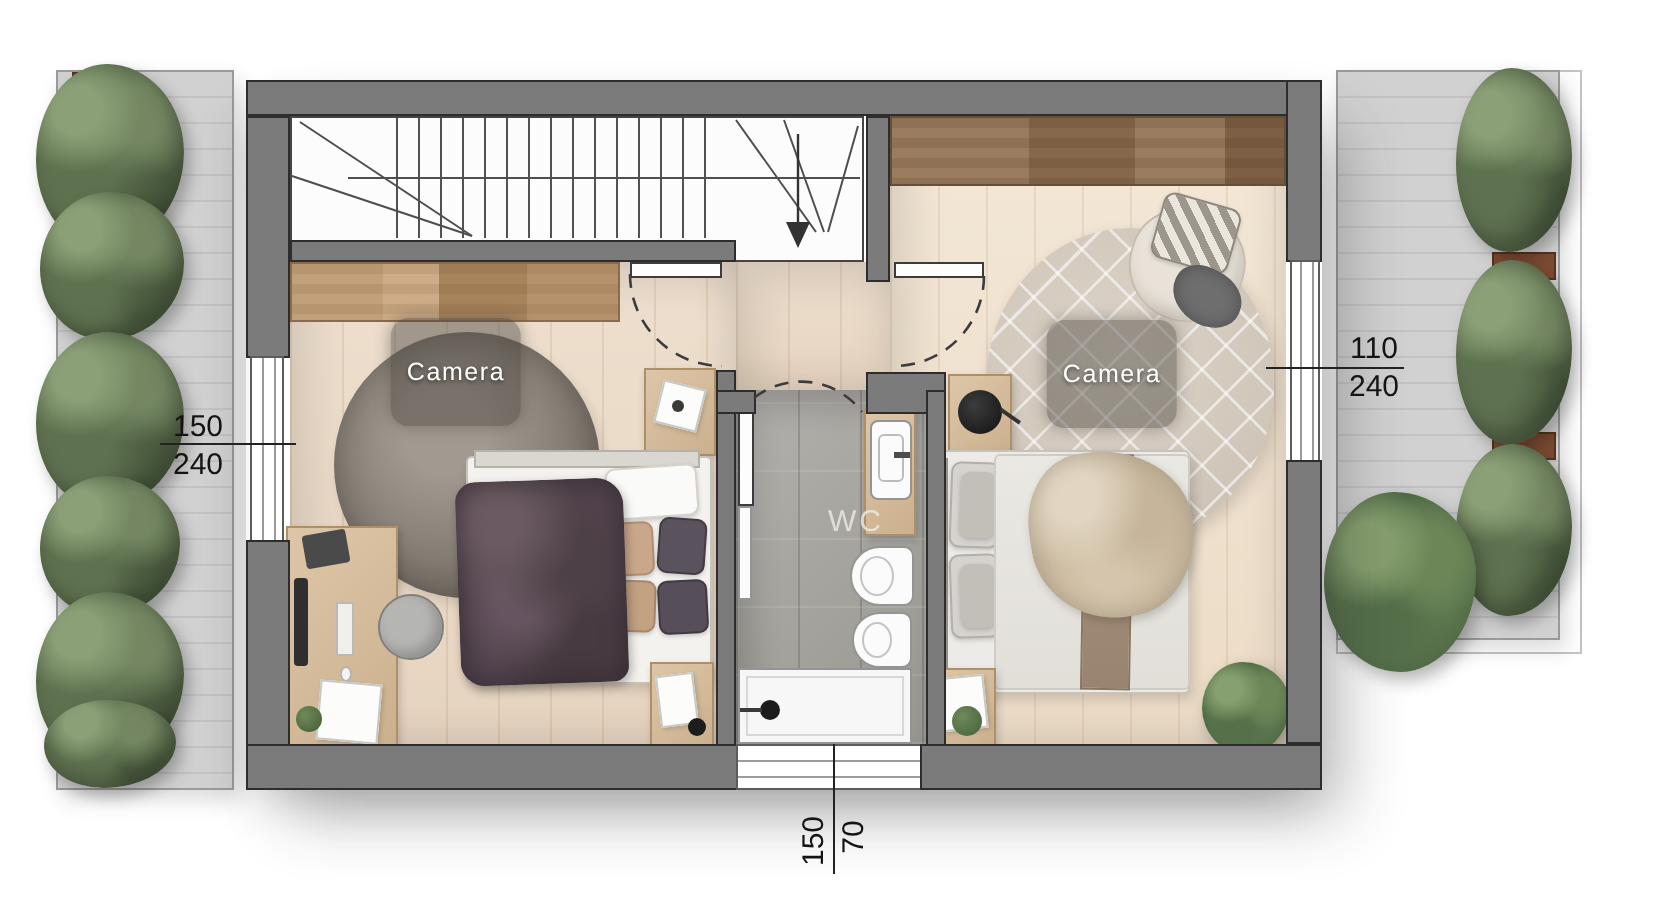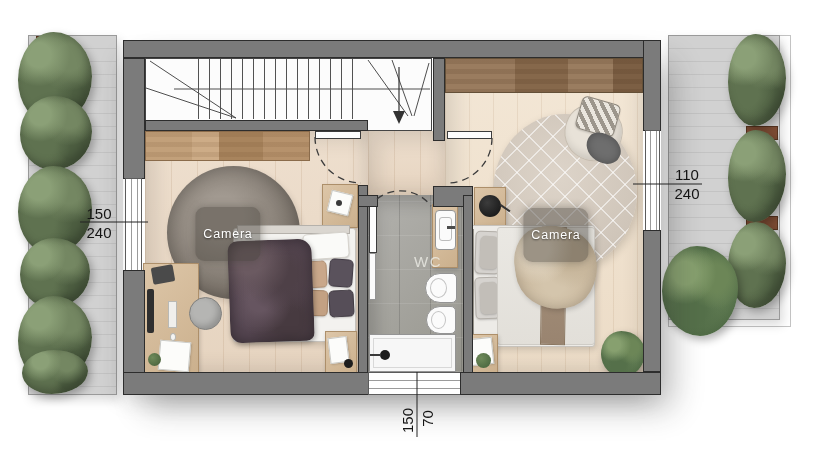--- a/index.html
+++ b/index.html
@@ -77,21 +77,21 @@
       radial-gradient(circle at 45% 70%,#d4c5ac 0 14%,rgba(0,0,0,0) 44%),#cbbaa0;
       border-radius:38% 62% 45% 55%/45% 50% 55% 50%;
       box-shadow:inset 0 0 12px rgba(0,0,0,.18),1px 2px 5px rgba(0,0,0,.18);}
   .pillow{border-radius:5px;box-shadow:0 1px 2px rgba(0,0,0,.18);}
   .wood-table{background:linear-gradient(135deg,#ddc6a8,#cbb08d);border:1px solid #ad8f6a;box-shadow:1px 2px 4px rgba(0,0,0,.18);}
   .paper{background:#fcfcfa;border:1px solid #c8c8c4;box-shadow:1px 1px 2px rgba(0,0,0,.15);}
   .fixture{background:#fbfbfb;border:1px solid #949494;}
   .label-room{color:#ffffff;font-size:12.5px;letter-spacing:.8px;
       background:rgba(72,66,59,.45);padding:20px 8px;border-radius:9px;
       text-shadow:0 1px 2px rgba(0,0,0,.55);box-shadow:0 0 8px rgba(72,66,59,.45);
-      transform:translate(-50%,-50%);white-space:nowrap;margin-top:48px;}
+      transform:translate(-50%,-50%);white-space:nowrap;}
   .label-wc{color:rgba(238,238,232,.78);font-size:15px;letter-spacing:1.5px;transform:translate(-50%,-50%);}
   .dim{color:#141414;font-size:15px;text-align:center;line-height:15px;}
   .dim-v{transform:rotate(-90deg);}
 </style>
 </head>
 <body>
 
 <div id="plan">
 
   <div class="abs terrace" style="left:28px;top:35px;width:89px;height:360px;"></div>

